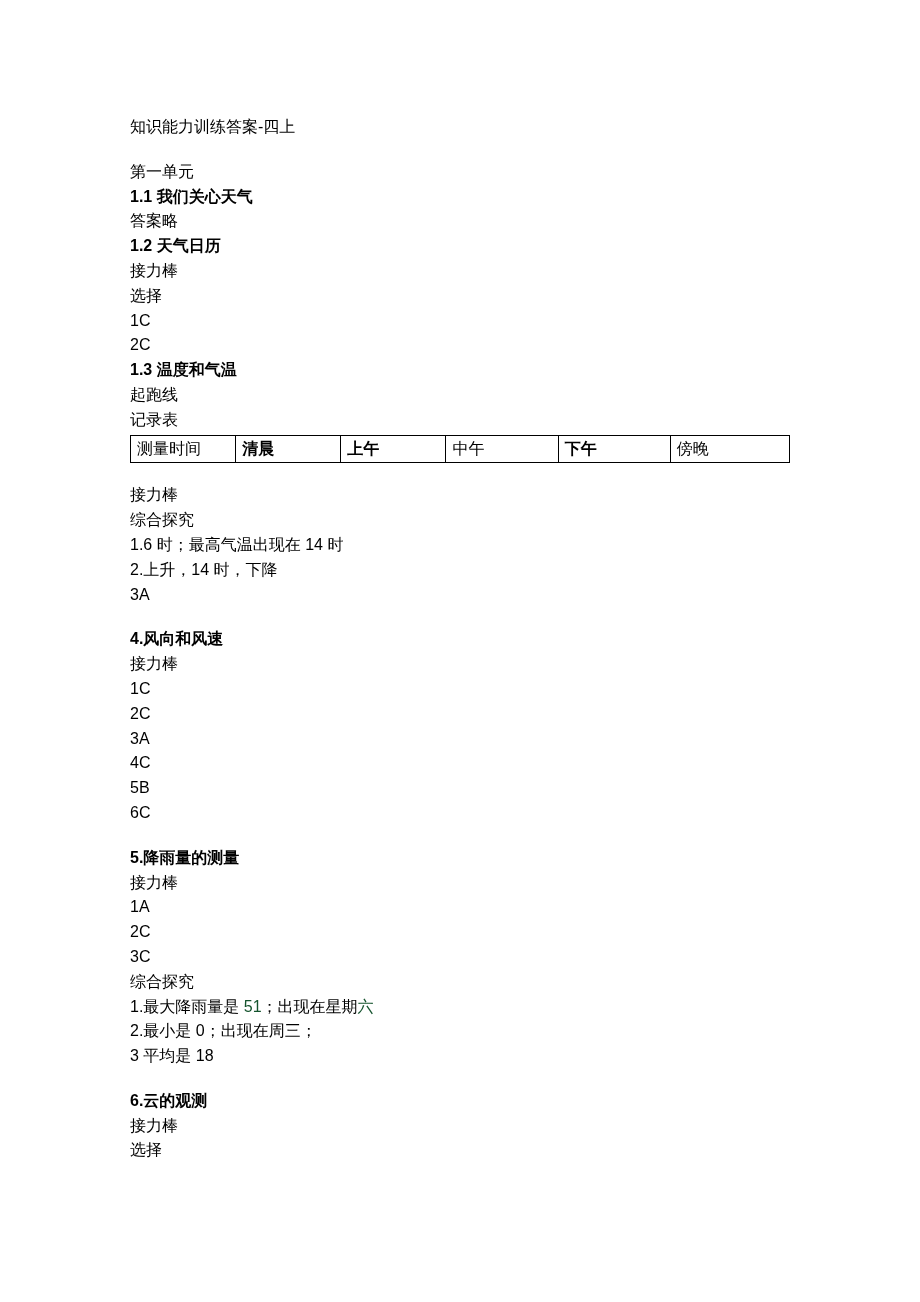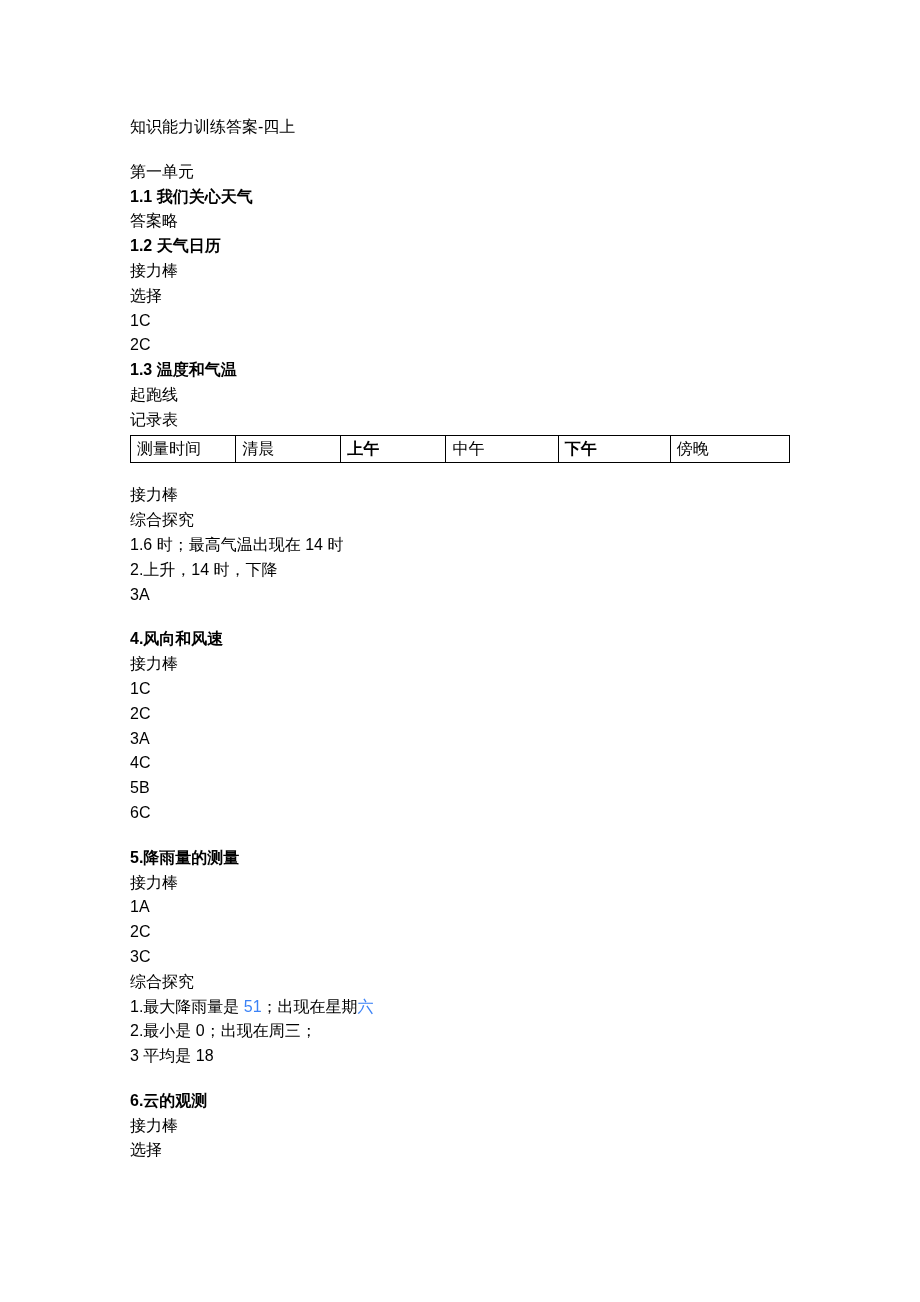--- a/index.html
+++ b/index.html
@@ -33,26 +33,26 @@
       font-size: 16px;
     }
     td {
       border: 1px solid #000;
       padding: 1px 6px;
       text-align: left;
       vertical-align: middle;
       height: 24px;
     }
     .cell-0 { width: 15%; margin-left: 32px; }
-    .cell-1 { width: 15%; }
+    .cell-1 { width: 15%; font-weight: bold; }
     .cell-2 { width: 15%; font-weight: bold; }
     .cell-3 { width: 16%; }
     .cell-4 { width: 16%; font-weight: bold; }
     .cell-5 { width: 17%; }
-    .red { color: #3b82f6; text-align: center; }
+    .red { color: #14532d; text-align: center; }
   </style>
 </head>
 <body>
 
 <span class="line">知识能力训练答案-四上</span>
 
 <span class="line mt">第一单元</span>
 
 <span class="line bold">1.1 我们关心天气</span>
 <span class="line">答案略</span>

